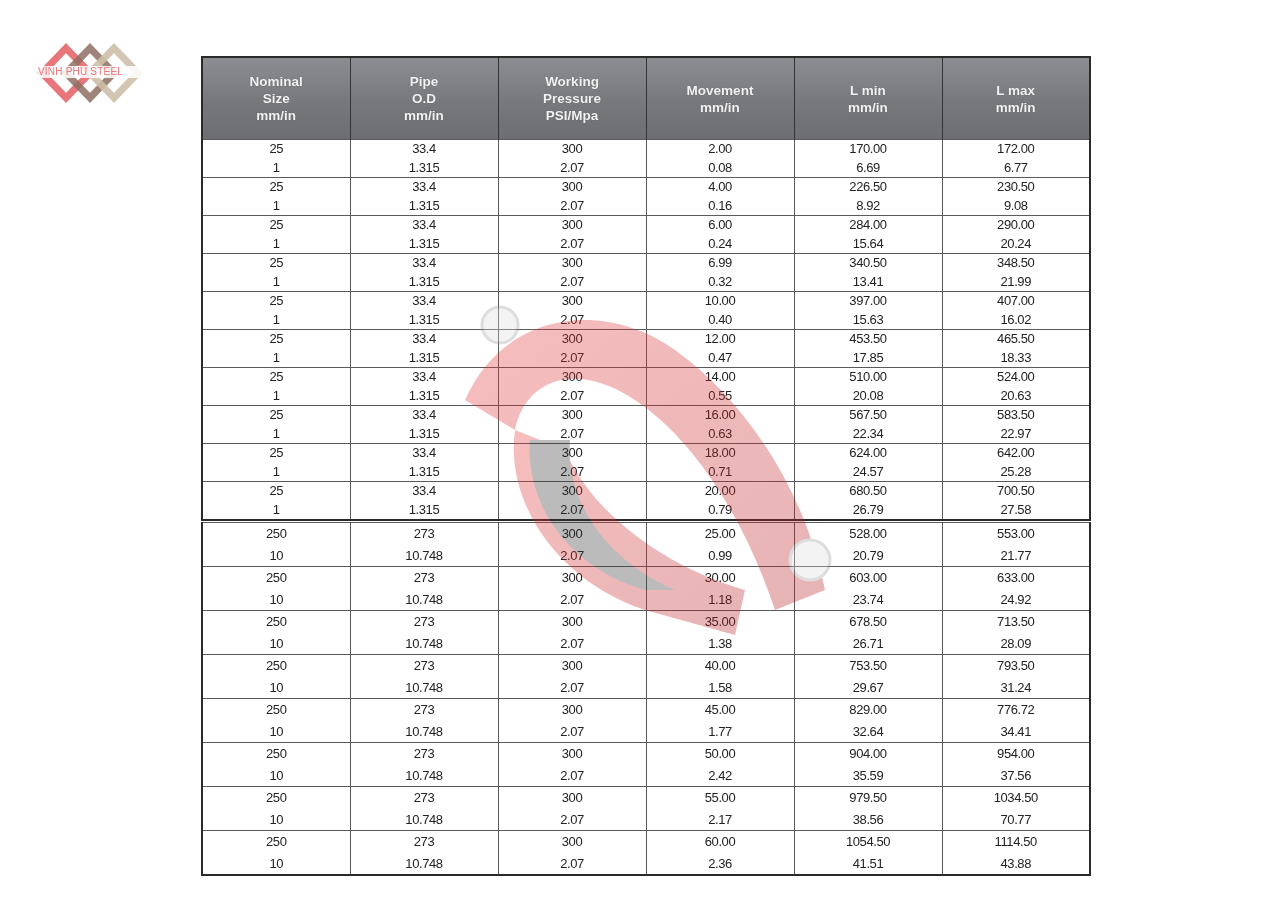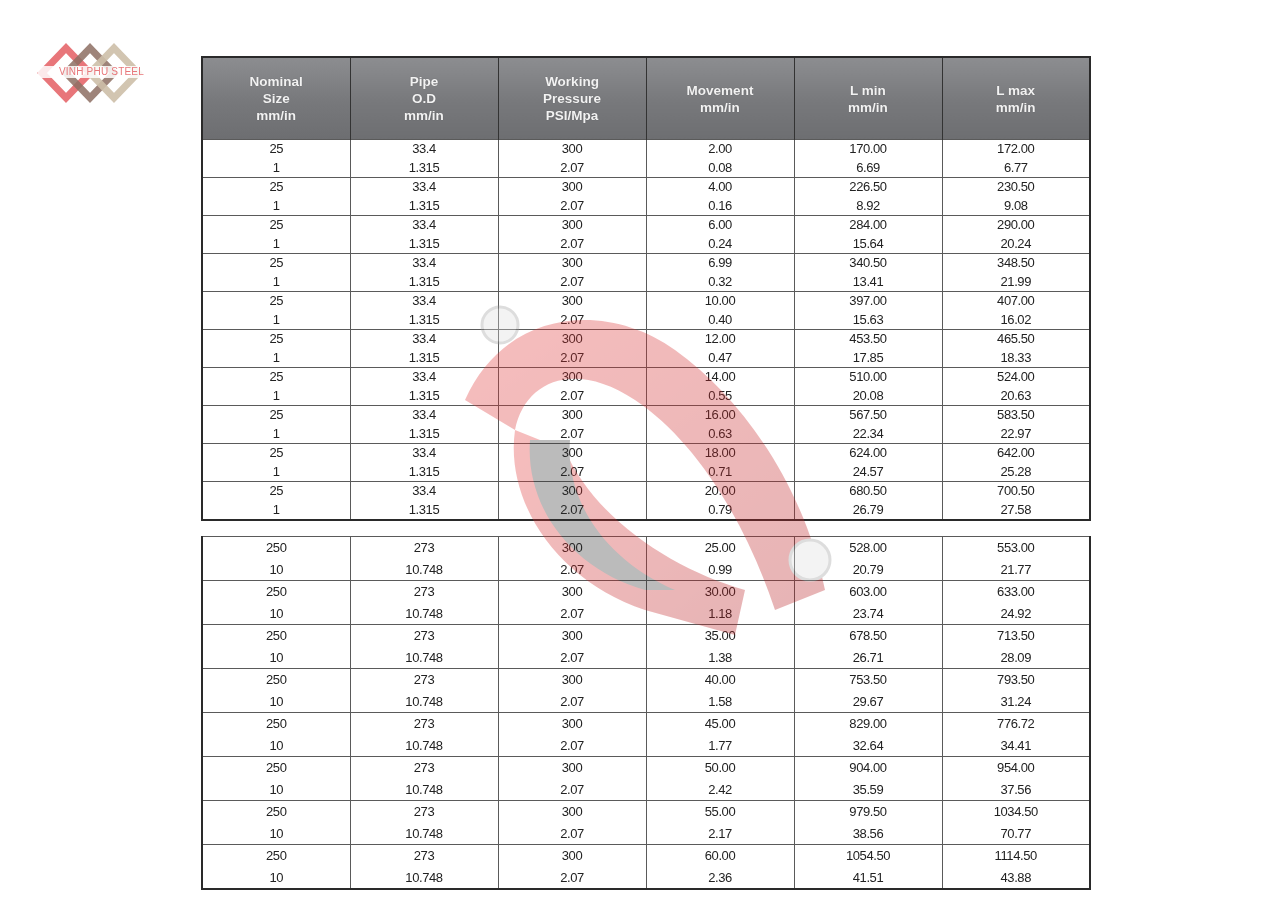--- a/index.html
+++ b/index.html
@@ -3,29 +3,29 @@
 <meta charset="utf-8">
 <style>
   html, body { margin:0; padding:0; }
   body {
     width:1280px; height:900px; background:#ffffff; position:relative; overflow:hidden;
     font-family:"Liberation Sans", sans-serif;
   }
   .logo { position:absolute; left:36px; top:40px; width:108px; height:66px; }
   .logo svg { display:block; }
   .logo-text {
-    position:absolute; left:2px; top:26px; width:106px; text-align:right;
+    position:absolute; left:2px; top:26px; width:106px; text-align:left;
     font-size:10px; letter-spacing:0.2px; color:#e8767a; font-weight:normal;
     background:rgba(255,255,255,0.85); line-height:12px;
   }
   .watermark { position:absolute; left:445px; top:290px; width:420px; height:360px; opacity:0.33; pointer-events:none; }
   .sheet { position:absolute; left:201px; top:56px; width:940px; }
   table { border-collapse:collapse; width:888px; table-layout:fixed; }
   .t1 { border:2px solid #2a2a2a; }
-  .t2 { border:2px solid #2a2a2a; border-top:1px solid #555; margin-top:15px; }
+  .t2 { border:2px solid #2a2a2a; border-top:1px solid #555; margin-top:1px; }
   th {
     background:linear-gradient(#8c8d90, #77787b 55%, #6d6e71);
     color:#f2f2f2; font-weight:bold; font-size:13.5px; line-height:17px;
     border-left:1px solid #333; border-right:1px solid #333;
     height:81px; padding:0; text-shadow:0 0 1px rgba(0,0,0,0.3);
   }
   td {
     border:1px solid #5a5a5a; text-align:center; color:#222; font-size:13px;
     padding:0; vertical-align:middle; letter-spacing:-0.4px;
   }

